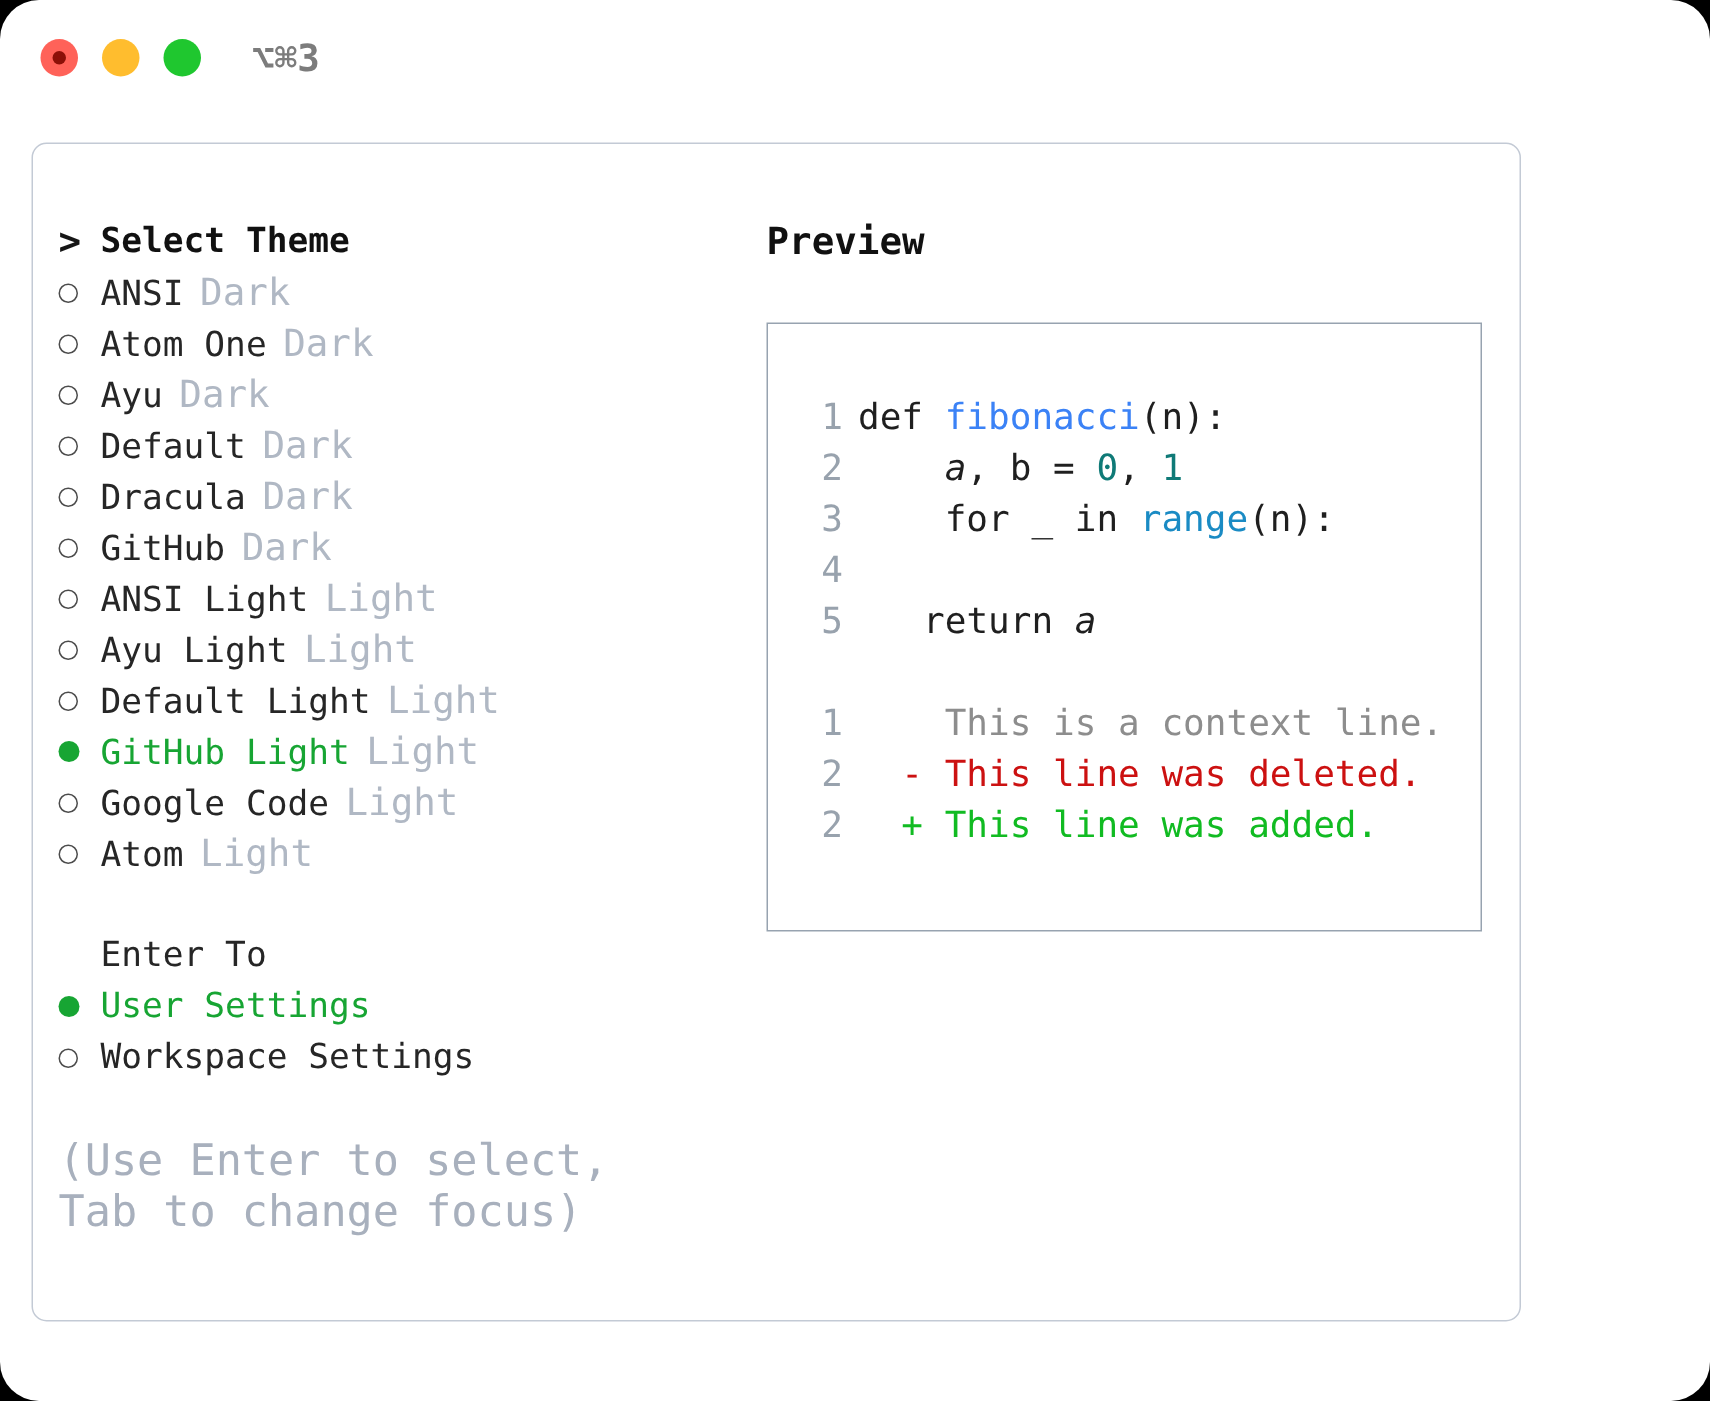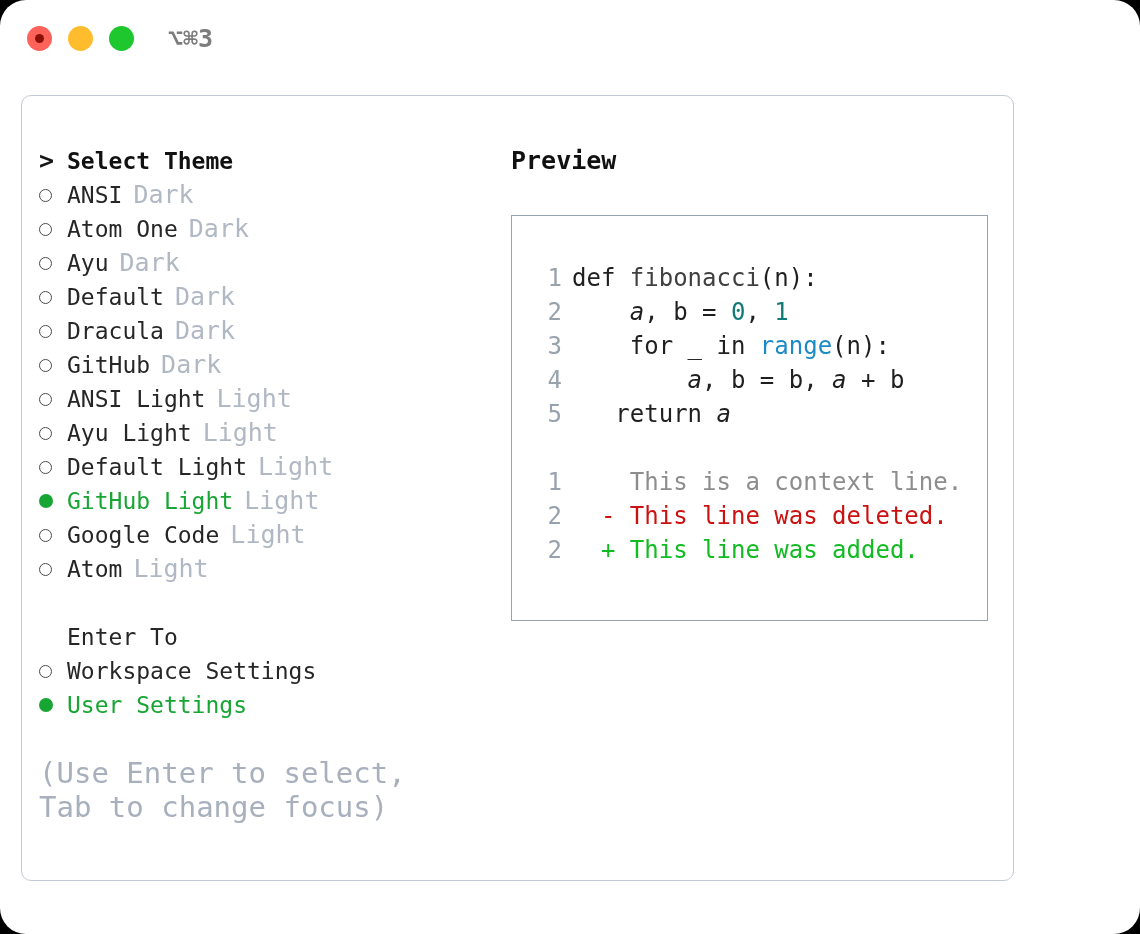--- a/index.html
+++ b/index.html
@@ -189,21 +189,21 @@
     line-height: 34px;
   }
   .lineno {
     width: 32px;
     flex: 0 0 32px;
     text-align: right;
     color: #98a2ad;
     margin-right: 10px;
   }
   .code-text { color: #1f1f1f; }
-  .tok-fn    { color: #404040; text-align: right; }
+  .tok-fn    { color: #3b82f6; text-align: right; }
   .tok-num   { color: #0f7a77; }
   .tok-kw    { color: #1a8bc4; }
   .tok-var   { font-style: italic; color: #1f1f1f; }
   .gap-line  { height: 34px; }
 
   .diff-ctx  { color: #8d8d8d; }
   .diff-del  { color: #cc1111; }
   .diff-add  { color: #11bb22; }
 </style>
 </head>
@@ -245,35 +245,35 @@
           <div class="row"><span class="bullet-cell"><span class="bullet-open"></span></span><span class="label">Google Code</span><span class="tag">Light</span></div>
           <div class="row"><span class="bullet-cell"><span class="bullet-open"></span></span><span class="label">Atom</span><span class="tag">Light</span></div>
         </div>
 
       <div class="row section-head">
         <span class="bullet-cell"></span>
         <span class="label">Enter To</span>
       </div>
 
       <div id="apply-list">
+          <div class="row"><span class="bullet-cell"><span class="bullet-filled"></span></span><span class="label green">User Settings</span></div>
           <div class="row"><span class="bullet-cell"><span class="bullet-open"></span></span><span class="label">Workspace Settings</span></div>
-          <div class="row"><span class="bullet-cell"><span class="bullet-filled"></span></span><span class="label green">User Settings</span></div>
         </div>
 
       <div class="hint">(Use Enter to select, Tab to change focus)</div>
     </div>
 
     <div class="right-col">
       <div class="preview-title">Preview</div>
       <div class="preview-box">
         <div id="code-block">
             <div class="code-line"><span class="lineno">1</span><span><span class="code-text"></span><span class="code-text">def </span><span class="tok-fn">fibonacci</span><span class="code-text">(n):</span></span></div>
             <div class="code-line"><span class="lineno">2</span><span><span class="code-text">    </span><span class="tok-var">a</span><span class="code-text">, </span><span class="code-text">b</span><span class="code-text"> = </span><span class="tok-num">0</span><span class="code-text">, </span><span class="tok-num">1</span></span></div>
             <div class="code-line"><span class="lineno">3</span><span><span class="code-text">    </span><span class="code-text">for _ in </span><span class="tok-kw">range</span><span class="code-text">(n):</span></span></div>
-            <div class="code-line"><span class="lineno">4</span><span><span class="code-text">        </span><span class="tok-var">a</span><span class="code-text">, </span><span class="code-text">b</span><span class="code-text"> = b, </span><span class="tok-var">a</span><span class="code-text"> + b</span></span></div>
+            <div class="code-line"><span class="lineno">4</span></div>
             <div class="code-line"><span class="lineno">5</span><span><span class="code-text">   </span><span class="code-text">return </span><span class="tok-var">a</span></span></div>
           </div>
         <div class="gap-line"></div>
         <div id="diff-block">
             <div class="code-line"><span class="lineno">1</span><span class="diff-ctx">    </span><span class="diff-ctx">This is a context line.</span></div>
             <div class="code-line"><span class="lineno">2</span><span class="diff-del">  - </span><span class="diff-del">This line was deleted.</span></div>
             <div class="code-line"><span class="lineno">2</span><span class="diff-add">  + </span><span class="diff-add">This line was added.</span></div>
           </div>
       </div>
     </div>

